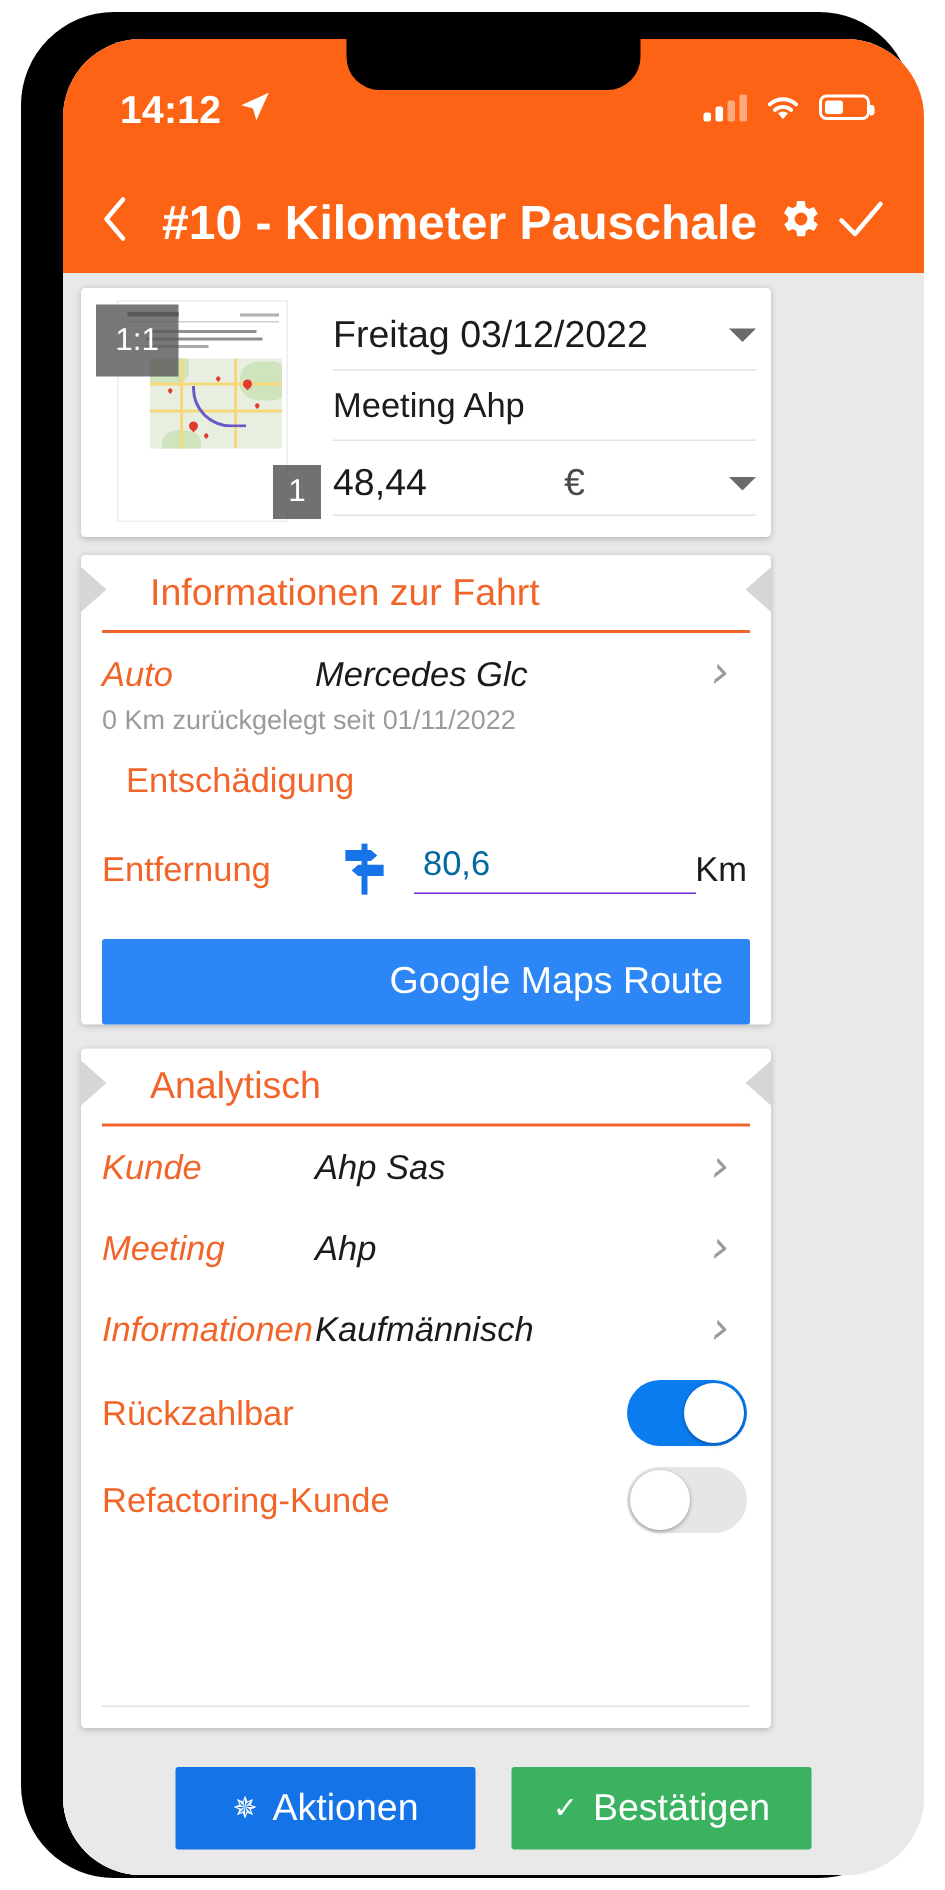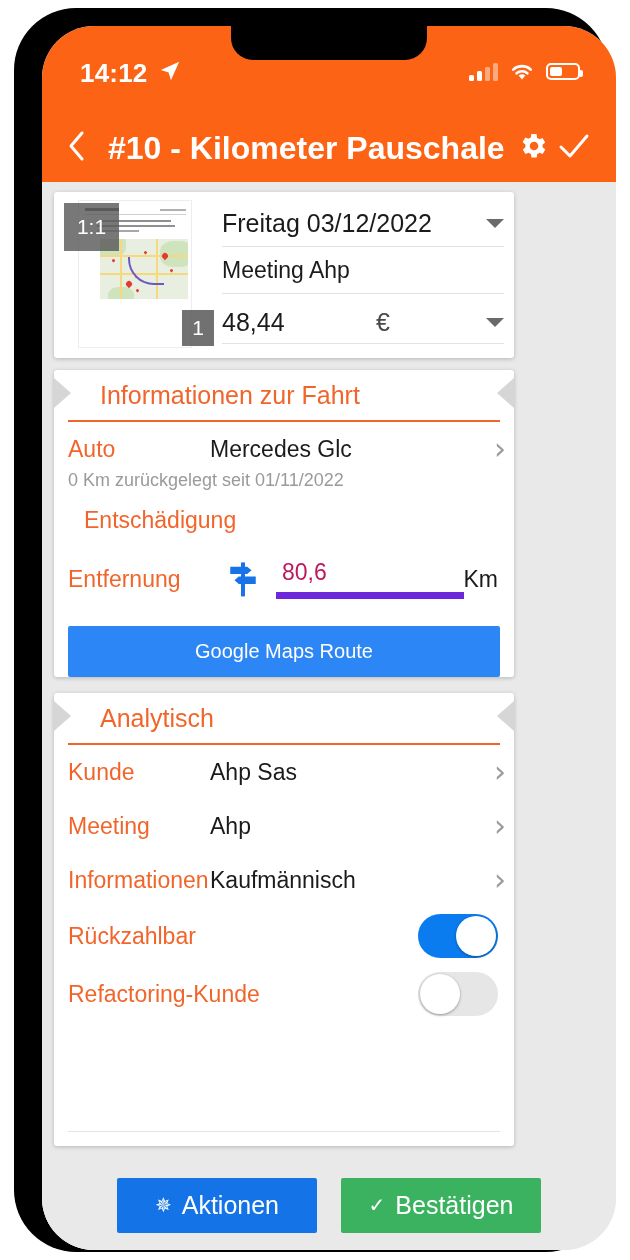--- a/index.html
+++ b/index.html
@@ -229,22 +229,23 @@
     width: 0; height: 0;
     border-top: 15px solid transparent;
     border-bottom: 15px solid transparent;
   }
   .tri-l { left: -14px; border-left: 17px solid #d6d6d6; }
   .tri-r { right: -14px; border-right: 17px solid #d6d6d6; }
 
   .row {
     display: flex;
     align-items: center;
-    padding: 0 8px 0 14px;
+    padding: 0 28px 0 14px;
     height: 54px;
+    font-style: italic;
   }
   .lbl { color: #f2652a; font-size: 23px; }
   .lbl.w-auto { width: 142px; }
   .rowval { flex: 1; font-size: 23px; color: #1b1b1b; }
   .chev {
     color: #9b9b9b;
     font-size: 30px;
     line-height: 1;
     cursor: pointer;
     font-family: "DejaVu Sans", sans-serif;
@@ -255,34 +256,34 @@
     font-size: 18px;
     margin-top: -6px;
     margin-bottom: 10px;
   }
   .standalone { padding: 6px 14px 14px 30px; color: #f2652a; font-size: 23px; }
 
   .dist-row { display: flex; align-items: center; padding: 0 16px 0 14px; height: 62px; }
   .signpost { width: 34px; margin: 0 16px 0 16px; flex: 0 0 34px; }
   .dist-input {
     flex: 1;
-    border-bottom: 7px solid #6d28d9;
+    border-bottom: 1px solid #6d28d9;
     font-size: 23px;
-    color: #be185d;
+    color: #0369a1;
     padding: 0 0 6px 6px;
     max-width: 250px;
   }
   .unit { font-size: 23px; color: #1b1b1b; margin-left: auto; }
 
   .btn-blue {
     margin: 16px 14px 16px 14px;
     background: #2d86f5;
     color: #ffffff;
-    text-align: center;
-    font-size: 20px;
+    text-align: right;
+    font-size: 25px;
     padding: 14px 18px;
     border-radius: 2px;
     cursor: pointer;
   }
 
   
   .toggle-row { display: flex; align-items: center; padding: 0 16px 0 14px; height: 58px; }
   .toggle-row .lbl { flex: 1; }
   .switch {
     width: 80px; height: 44px;

